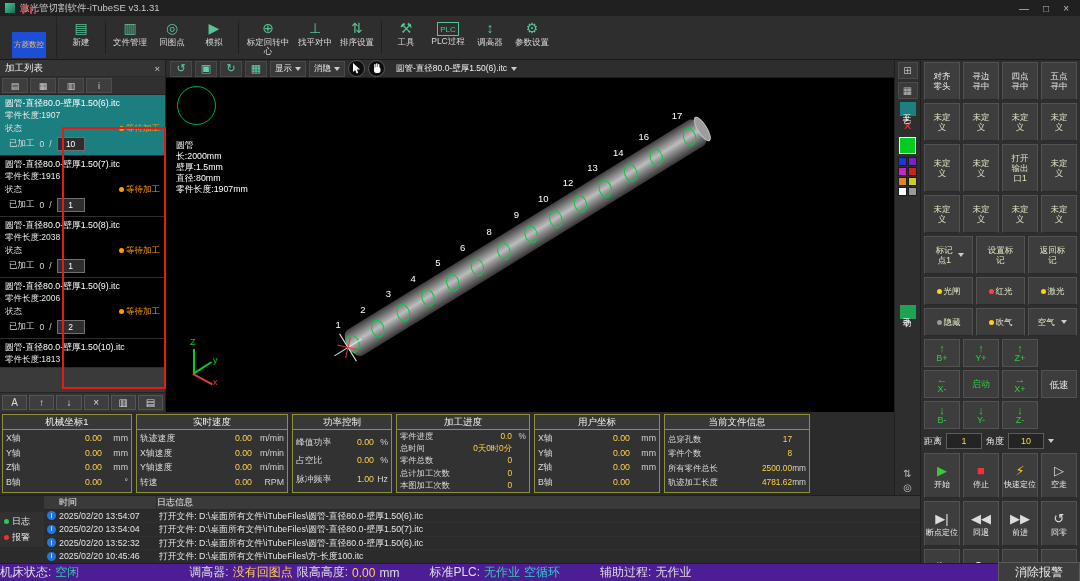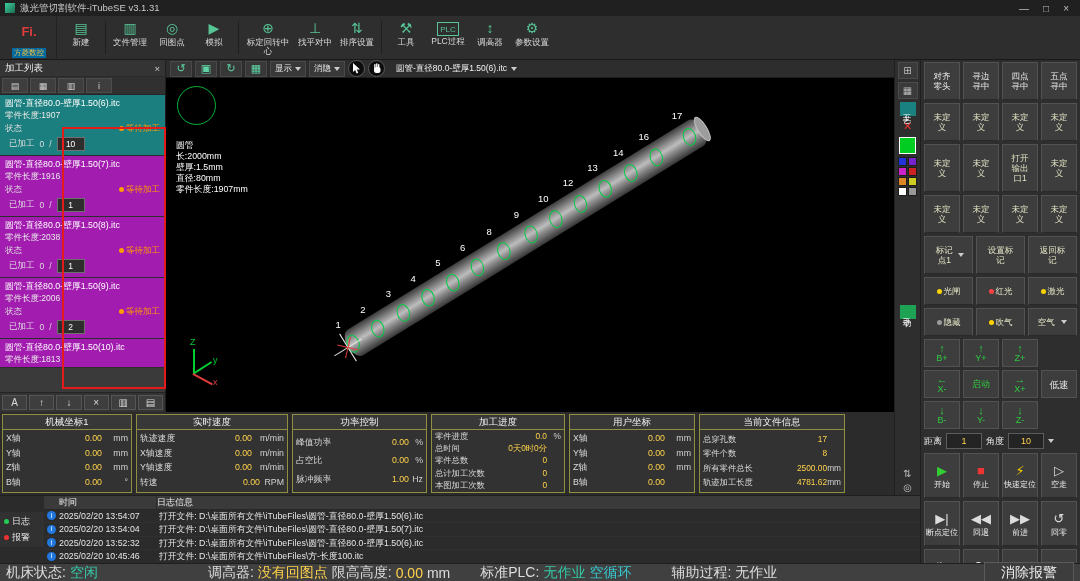--- a/index.html
+++ b/index.html
@@ -8,34 +8,34 @@
   
   .titlebar{position:absolute;left:0;top:0;width:1080px;height:16px;background:#202020;display:flex;align-items:center;gap:5px;padding:0 5px;box-sizing:border-box;}
   .tb-logo{width:10px;height:10px;background:linear-gradient(135deg,#3fd0a0,#176a4e);}
   .tb-title{font-size:9.5px;color:#c9c9c9;}
   .tb-win{margin-left:auto;display:flex;gap:14px;color:#bdbdbd;font-size:10px;padding-right:6px;}
   .tb-win span{cursor:pointer;}
   
   .toolbar{position:absolute;left:0;top:16px;width:1080px;height:44px;background:#2e2e2e;border-bottom:1px solid #191919;display:flex;align-items:stretch;padding:1px 2px;box-sizing:border-box;}
   .brand{width:54px;display:flex;flex-direction:column;align-items:center;justify-content:flex-end;border-right:1px solid #222;margin-right:3px;}
   .brand-logo{color:#e03c3c;font-weight:bold;font-size:13px;line-height:13px;}
-  .brand-name{color:#f0c040;font-size:7.5px;background:#0369a1;padding:0 2px;margin-top:10px;}
+  .brand-name{color:#f0c040;font-size:7.5px;background:#1d4ed8;padding:8px 2px;margin-top:16px;}
   .tbi{min-width:36px;padding:2px 3px;display:flex;flex-direction:column;align-items:center;gap:1px;cursor:pointer;}
   .tbi-icon{height:18px;display:flex;align-items:center;justify-content:center;font-size:14px;color:#56c495;}
   .tbi-icon.small{font-size:8px;border:1px solid #56c495;height:12px;margin-top:3px;padding:0 2px;}
   .tbi-label{font-size:8.5px;color:#dadada;text-align:center;line-height:9px;max-width:46px;}
   .tsep{width:1px;background:#1f1f1f;margin:4px 3px;}
   
   .left-panel{position:absolute;left:0;top:60px;width:166px;height:352px;background:#3a3a3a;border-right:1px solid #1f1f1f;box-sizing:border-box;}
   .lp-header{height:16px;background:#343434;display:flex;align-items:center;padding:0 5px;font-size:9.5px;color:#eee;border-bottom:1px solid #2a2a2a;}
   .lp-close{margin-left:auto;color:#ccc;cursor:pointer;}
   .lp-views{height:18px;display:flex;gap:2px;background:#303030;border-bottom:1px solid #262626;padding:1px 2px;box-sizing:border-box;}
   .lp-view{width:24px;display:flex;align-items:center;justify-content:center;background:#3e3e3e;border:1px solid #4d4d4d;color:#cfcfcf;font-size:9px;cursor:pointer;}
   .lp-list{height:296px;overflow:hidden;}
-  .pl-item{padding:2px 5px;border-bottom:1px solid #2d2d2d;background:#a21caf;cursor:pointer;}
+  .pl-item{padding:2px 5px;border-bottom:1px solid #2d2d2d;background:#000000;cursor:pointer;}
   .pl-item.sel{background:#1c7f7f;}
   .pl-name{font-size:8.8px;color:#fff;line-height:12px;white-space:nowrap;overflow:hidden;}
   .pl-len{font-size:8.5px;color:#e8e8e8;line-height:12px;}
   .pl-srow{display:flex;align-items:center;font-size:8.5px;line-height:15px;}
   .pl-badge{margin-left:auto;display:flex;align-items:center;gap:2px;color:#ff9c00;}
   .dot{width:5px;height:5px;border-radius:50%;display:inline-block;background:#888;}
   .pl-drow{display:flex;align-items:center;gap:5px;font-size:8.5px;padding:1px 0 2px 4px;}
   .pl-total{min-width:26px;text-align:center;background:#2e2e2e;border:1px solid #6f6f6f;line-height:12px;color:#fff;}
   .lp-tools{height:20px;display:flex;gap:2px;padding:2px;background:#333;border-top:1px solid #242424;position:absolute;bottom:0;left:0;right:0;box-sizing:border-box;}
   .lp-tool{width:24px;display:flex;align-items:center;justify-content:center;background:#3e3e3e;border:1px solid #565656;color:#ddd;font-size:10px;cursor:pointer;}
@@ -114,21 +114,21 @@
   .log-tabs{width:44px;background:#313131;display:flex;flex-direction:column;gap:3px;padding:3px 4px;box-sizing:border-box;}
   .log-tab{display:flex;align-items:center;gap:3px;font-size:9px;color:#e2e2e2;cursor:pointer;}
   .log-table{flex:1;display:flex;flex-direction:column;overflow:hidden;}
   .log-head{display:flex;background:#3a3a3a;border-bottom:1px solid #282828;font-size:9px;color:#ececec;line-height:13px;}
   .log-head .c1{width:113px;padding-left:15px;box-sizing:border-box;border-right:1px solid #2c2c2c;}
   .log-row{display:flex;align-items:center;font-size:8.8px;line-height:12.5px;color:#e6e6e6;border-bottom:1px solid #303030;}
   .log-ico{width:9px;height:9px;border-radius:50%;background:#2277dd;color:#fff;font-size:7px;display:flex;align-items:center;justify-content:center;margin:0 3px;flex:0 0 auto;}
   .log-time{width:100px;flex:0 0 auto;}
   .log-msg{flex:1;white-space:nowrap;overflow:hidden;}
   
-  .statusbar{position:absolute;left:0;top:563px;width:1080px;height:18px;background:#404040;border-top:1px solid #1f1f1f;display:flex;align-items:center;font-size:14px;padding:0 6px;box-sizing:border-box;}
+  .statusbar{position:absolute;left:0;top:563px;width:1080px;height:18px;background:#4c1d95;border-top:1px solid #1f1f1f;display:flex;align-items:center;font-size:12px;padding:0 0;box-sizing:border-box;}
   .sb-g{display:flex;align-items:center;gap:4px;}
   .sb-teal{color:#35c9a8;}
   .sb-yellow{color:#ffd24a;}
   .sb-cyan{color:#35c9d0;}
   .sb-btn{margin-left:auto;background:#3d3d3d;border:1px solid #5a5a5a;color:#ececec;padding:1px 16px;cursor:pointer;}
 </style>
 </head>
 <body>
 
 <div id="app">
@@ -627,25 +627,25 @@
             <span class="sp-unit" style="width:32px">m/min</span>
           </div>
         <div class="sp-row">
             <span class="sp-label">Y轴速度</span>
             <span class="sp-val">0.00</span>
             <span class="sp-unit" style="width:32px">m/min</span>
           </div>
         <div class="sp-row">
             <span class="sp-label">转速</span>
             <span class="sp-val">0.00</span>
-            <span class="sp-unit" style="width:24px">RPM</span>
-          </div>
-      </div>
-    </div>
-    <div class="sp" style="width:135px">
+            <span class="sp-unit" style="width:32px">RPM</span>
+          </div>
+      </div>
+    </div>
+    <div class="sp" style="width:100px">
       <div class="sp-title">功率控制</div>
       <div class="sp-body">
         <div class="sp-row">
             <span class="sp-label">峰值功率</span>
             <span class="sp-val">0.00</span>
             <span class="sp-unit narrow">%</span>
           </div>
         <div class="sp-row">
             <span class="sp-label">占空比</span>
             <span class="sp-val">0.00</span>

